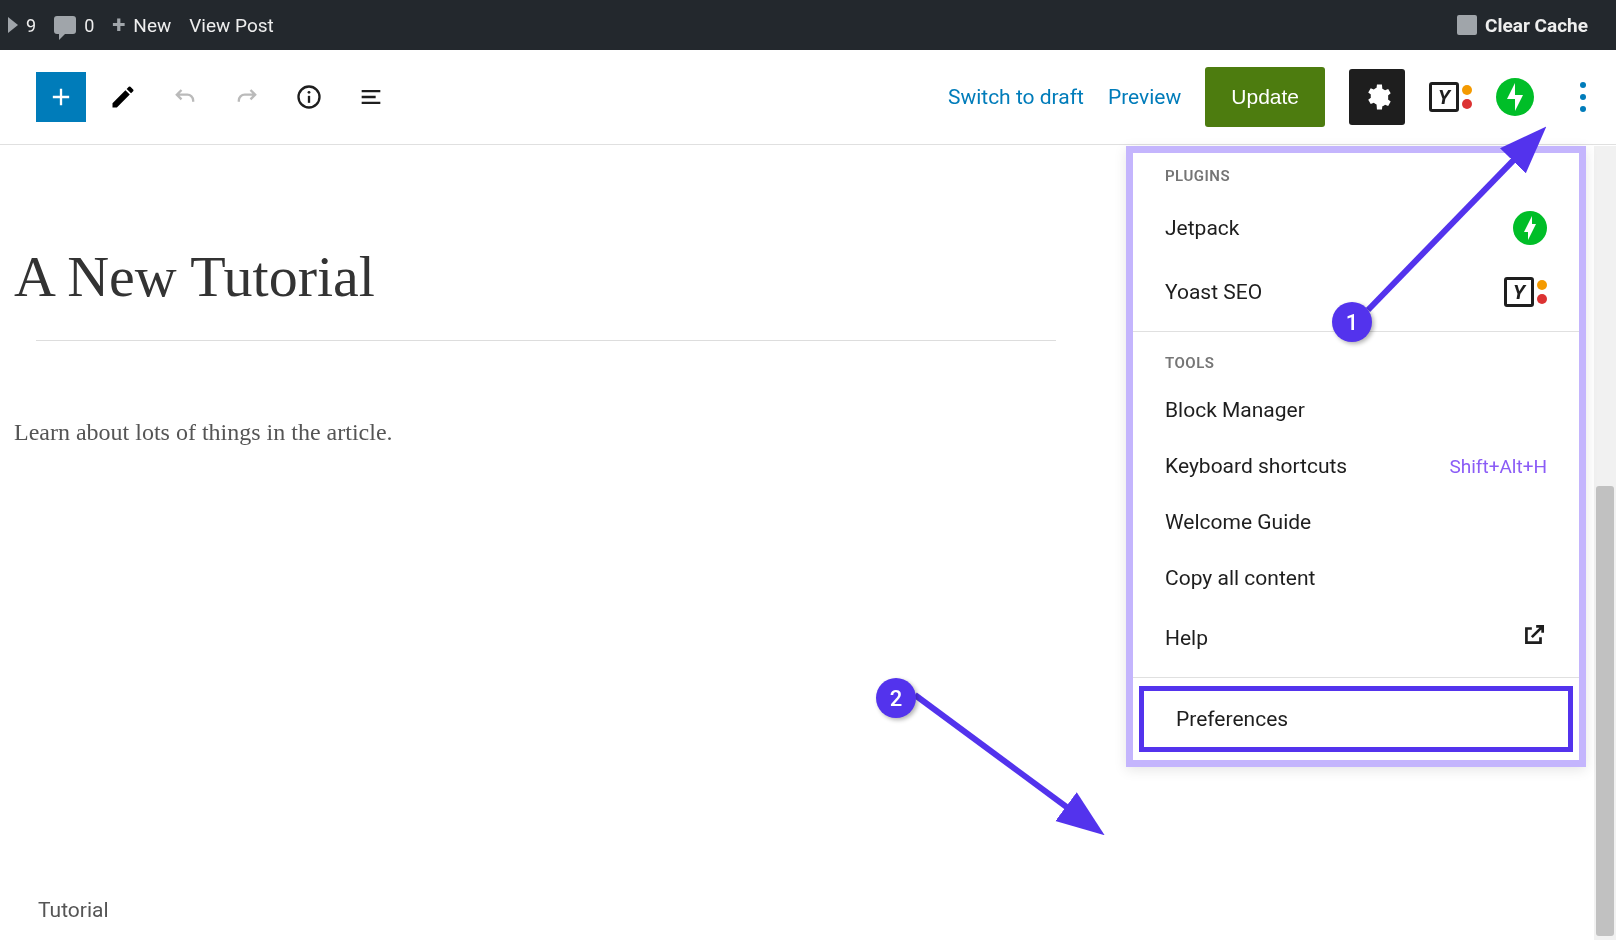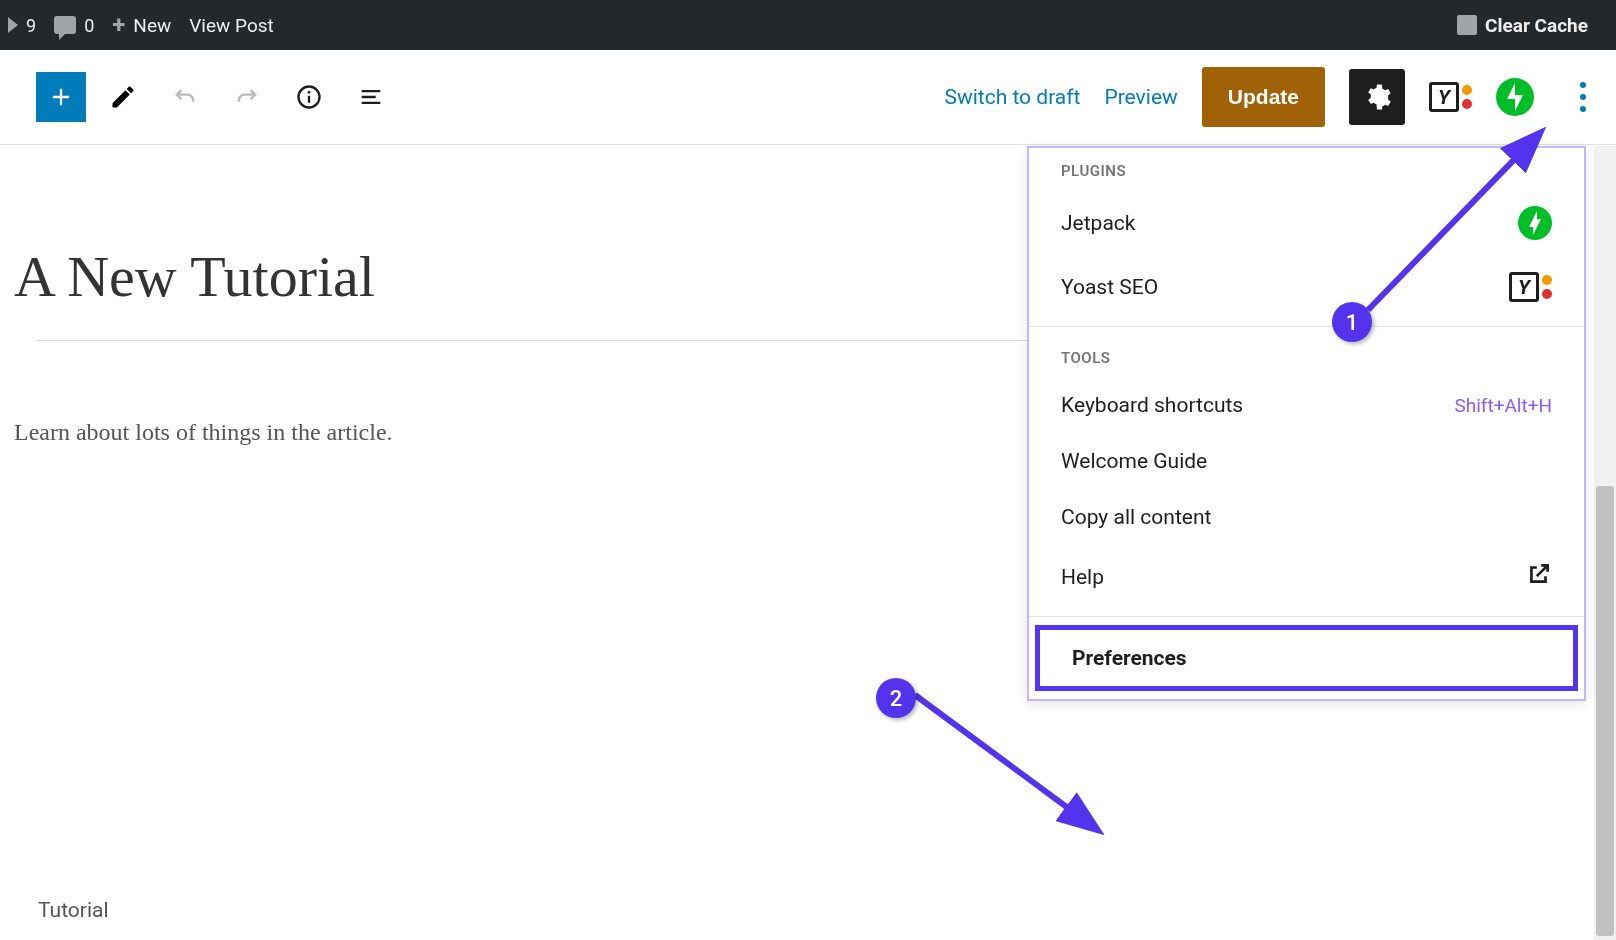--- a/index.html
+++ b/index.html
@@ -133,28 +133,27 @@
       display: flex;
       align-items: center;
       gap: 24px;
     }
     .text-link {
       color: #007cba;
       font-size: 21px;
       cursor: pointer;
     }
     .update-btn {
-      background: #a16207;
+      background: #4d7c0f;
       color: #fff;
       padding: 18px 26px;
       font-size: 21px;
       border: none;
       cursor: pointer;
       border-radius: 3px;
-      font-weight: bold;
     }
     .settings-btn {
       width: 56px;
       height: 56px;
       background: #1e1e1e;
       display: flex;
       align-items: center;
       justify-content: center;
       cursor: pointer;
       border-radius: 3px;
@@ -273,23 +272,23 @@
       color: #555;
       padding: 78px 0 0 0;
       font-family: Georgia, serif;
     }
 
     
     .dropdown-menu {
       position: absolute;
       top: 146px;
       right: 30px;
-      width: 559px;
+      width: 460px;
       background: #fff;
-      border: 2px solid #c4b5fd;
+      border: 7px solid #c4b5fd;
       box-shadow: 0 3px 12px rgba(0,0,0,0.1);
     }
     .menu-section-header {
       padding: 14px 32px 10px 32px;
       font-size: 15px;
       font-weight: 600;
       color: #757575;
       letter-spacing: 0.5px;
     }
     .menu-item {
@@ -501,40 +500,43 @@
       <div class="yoast-y">Y</div>
       <div class="yoast-dots">
         <div class="yoast-dot-orange"></div>
         <div class="yoast-dot-red"></div>
       </div>
     </div>
   </div>
   <div class="menu-divider"></div>
   <div class="menu-section-header">TOOLS</div>
   <div class="menu-item">
+    <span>Block Manager</span>
+  </div>
+  <div class="menu-item">
     <span>Keyboard shortcuts</span>
     <span class="menu-shortcut">Shift+Alt+H</span>
   </div>
   <div class="menu-item">
     <span>Welcome Guide</span>
   </div>
   <div class="menu-item">
     <span>Copy all content</span>
   </div>
   <div class="menu-item">
     <span>Help</span>
     <span class="external-link-icon">
       <svg viewBox="0 0 24 24">
           <path fill="none" stroke="#1e1e1e" stroke-width="2.5" d="M14 4h6v6M20 4L10 14M18 14v5H5V6h5"></path>
         </svg>
     </span>
   </div>
   <div class="menu-divider"></div>
   <div class="menu-item-highlighted">
-    <div class="menu-item" style="margin:0;font-weight:bold;">
+    <div class="menu-item" style="margin:0;">
       <span>Preferences</span>
     </div>
   </div>
 </div>
 
 <div class="annotation-badge badge-1">1</div>
 <div class="annotation-badge badge-2">2</div>
 
 <svg class="arrow-svg arrow-1" viewBox="0 0 200 200">
   <defs>

